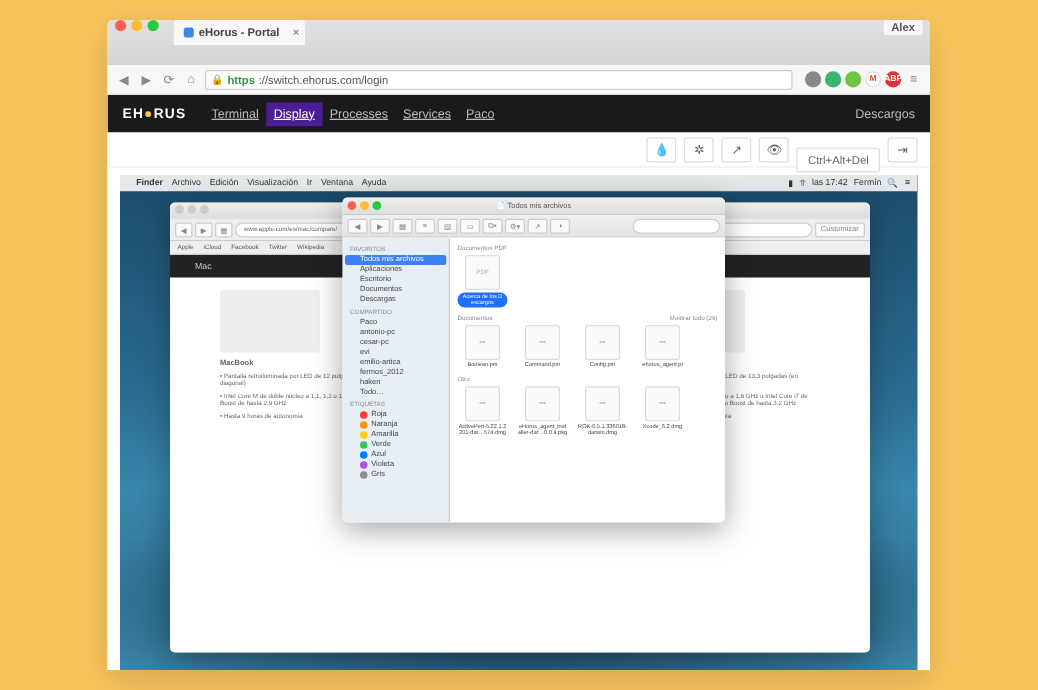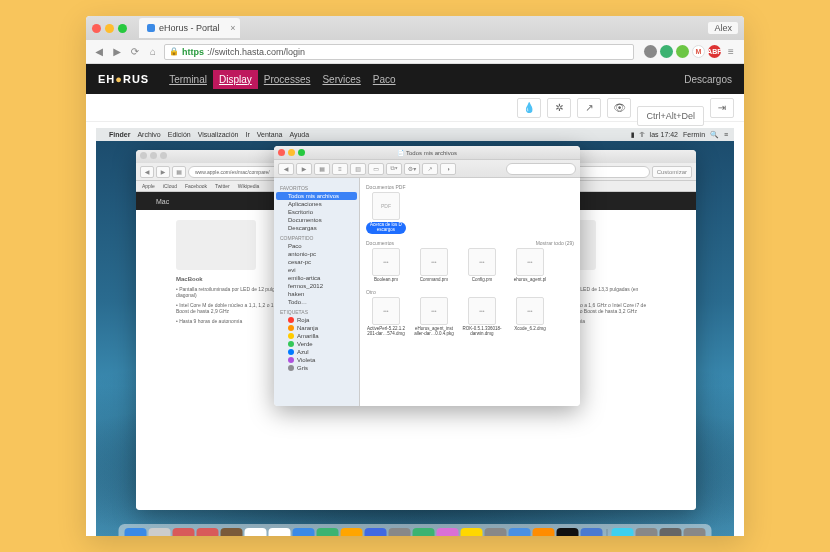--- a/index.html
+++ b/index.html
@@ -1,18 +1,18 @@
 <!DOCTYPE html>
 <html><head>
 <meta charset="utf-8">
 <style>
   * { box-sizing: border-box; margin: 0; padding: 0; font-family: -apple-system, BlinkMacSystemFont, "Segoe UI", sans-serif; }
   body { background: #f8c55c; width: 830px; height: 552px; overflow: hidden; position: relative; }
   .chrome-window { position: absolute; left: 86px; top: 16px; width: 658px; height: 520px; background: #fff; border-radius: 4px 4px 0 0; box-shadow: 0 8px 30px rgba(0,0,0,.15); overflow: hidden; }
-  .tabbar { height: 24px; background: linear-gradient(#e0e0e0,#d4d4d4); display: flex; align-items: center; padding: 0 6px; gap: 4px; }
+  .tabbar { height: 36px; background: linear-gradient(#e0e0e0,#d4d4d4); display: flex; align-items: flex-start; padding: 0 6px; gap: 4px; font-weight: bold; }
   .mac-dot { width: 9px; height: 9px; border-radius: 50%; }
   .mac-dot.red { background: #ff5f56; }
   .mac-dot.yellow { background: #ffbd2e; }
   .mac-dot.green { background: #27c93f; }
   .tab { margin-left: 8px; height: 20px; background: #f7f7f7; border-radius: 3px 3px 0 0; padding: 0 20px 0 8px; display: flex; align-items: center; font-size: 9px; color: #444; position: relative; }
   .tab .favicon { width: 8px; height: 8px; background: #3b8ae6; border-radius: 2px; margin-right: 4px; }
   .tab .close { position: absolute; right: 4px; font-size: 9px; color: #888; }
   .user-chip { margin-left: auto; font-size: 9px; background: #f7f7f7; padding: 1px 6px; border-radius: 2px; color: #555; }
   .addrbar { height: 24px; background: #f7f7f7; border-bottom: 1px solid #ddd; display: flex; align-items: center; padding: 0 6px; gap: 4px; }
   .nav-btn { width: 14px; height: 14px; color: #888; display: flex; align-items: center; justify-content: center; font-size: 10px; }
@@ -20,21 +20,21 @@
   .lock { color: #2a9c3f; font-size: 8px; }
   .https { color: #2a9c3f; font-weight: 700; }
   .path { color: #555; }
   .ext-icons { display: flex; gap: 3px; margin-left: 6px; }
   .ext { width: 13px; height: 13px; border-radius: 50%; display: flex; align-items: center; justify-content: center; font-size: 7px; color: #fff; font-weight: bold; }
   .content { position: relative; height: calc(100% - 48px); background: #fff; }
   .eh-topnav { height: 30px; background: #1a1a1a; color: #fff; display: flex; align-items: center; padding: 0 12px; font-size: 10px; gap: 14px; }
   .eh-logo { font-weight: bold; font-size: 11px; letter-spacing: 1px; }
   .eh-logo .accent { color: #f8c55c; }
   .eh-tab { color: #bbb; cursor: pointer; padding: 4px 6px; text-decoration: underline; }
-  .eh-tab.active { color: #fff; background: #be185d; margin-top: 20px; }
+  .eh-tab.active { color: #fff; background: #4c1d95; margin-top: 20px; }
   .eh-right { margin-left: auto; color: #bbb; }
   .eh-toolbar { height: 28px; background: #fff; border-bottom: 1px solid #eee; display: flex; align-items: center; justify-content: flex-end; padding: 0 10px; gap: 6px; }
   .eh-btn { width: 24px; height: 20px; border: 1px solid #ddd; border-radius: 2px; display: flex; align-items: center; justify-content: center; font-size: 10px; color: #666; background: #fff; }
   .eh-btn.wide { width: auto; padding: 0 8px; font-size: 9px; margin-top: 16px; }
   .remote-desktop { position: relative; margin: 6px 10px 0 10px; height: 430px; background: linear-gradient(180deg,#1b4a6b 0%,#2a6b8f 40%,#3a8ab0 60%,#4a9bc0 100%); overflow: hidden; }
   .wave { position: absolute; inset: 0; background:
     radial-gradient(ellipse 120% 40% at 50% 75%, rgba(10,40,60,.5), transparent 60%),
     radial-gradient(ellipse 120% 40% at 50% 85%, rgba(10,40,60,.6), transparent 60%); }
   .mac-menubar { position: absolute; top: 0; left: 0; right: 0; height: 13px; background: rgba(240,240,240,.95); display: flex; align-items: center; padding: 0 6px; font-size: 7px; color: #333; gap: 7px; }
   .mac-menubar .apple { font-size: 8px; }
@@ -99,21 +99,21 @@
     <span class="user-chip">Alex</span>
   </div>
   <div class="addrbar">
     <span class="nav-btn">◀</span>
     <span class="nav-btn">▶</span>
     <span class="nav-btn">⟳</span>
     <span class="nav-btn">⌂</span>
     <div class="url-box">
       <span class="lock">🔒</span>
       <span class="https">https</span>
-      <span class="path">://switch.hasta.com/login</span>
+      <span class="path">://switch.ehorus.com/login</span>
     </div>
     <div class="ext-icons">
       <span class="ext" style="background:#888"></span>
       <span class="ext" style="background:#3cb371"></span>
       <span class="ext" style="background:#6cc644"></span>
       <span class="ext" style="background:#fff;border:1px solid #ddd;color:#d54;">M</span>
       <span class="ext" style="background:#d33">ABP</span>
       <span class="nav-btn">≡</span>
     </div>
   </div>

